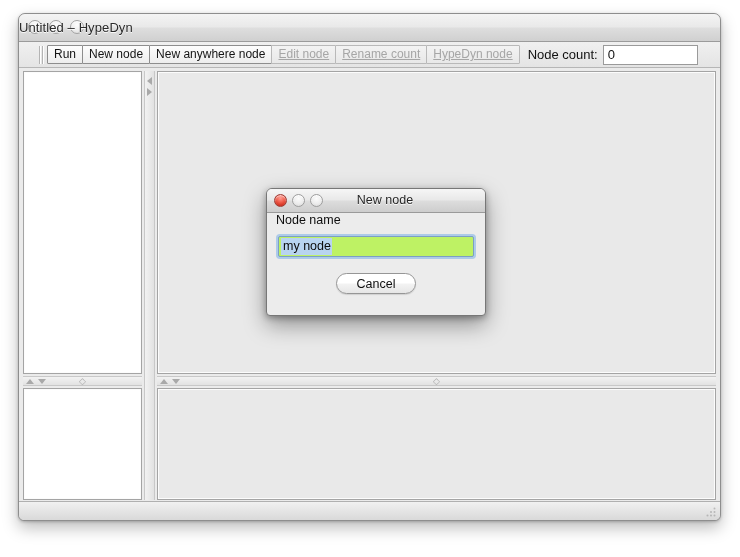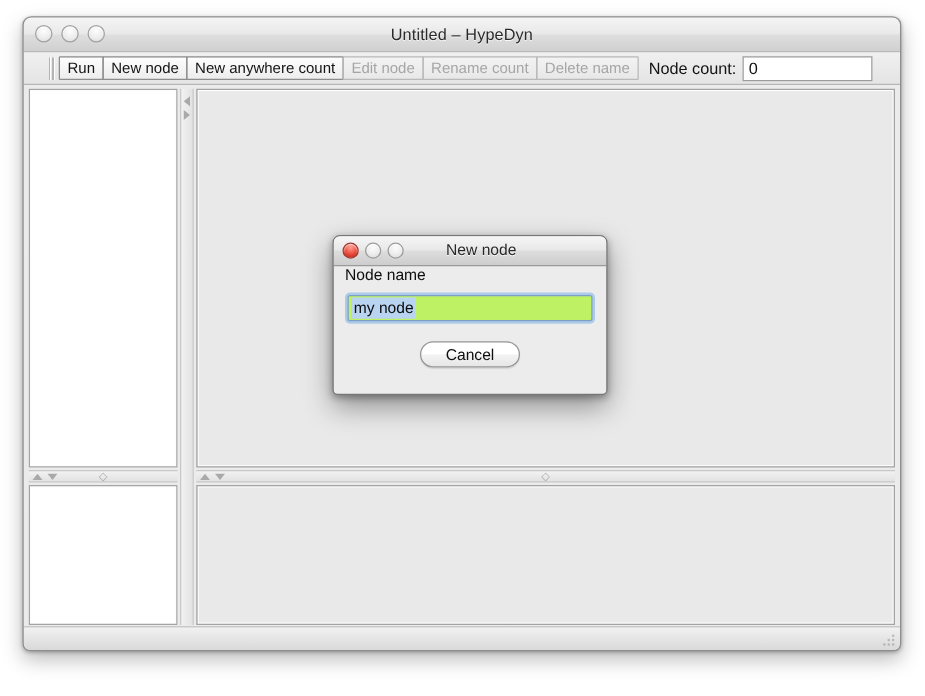--- a/index.html
+++ b/index.html
@@ -49,21 +49,21 @@
     border-radius: 50%;
     border: 1px solid #a2a2a2;
     background: radial-gradient(circle at 50% 32%, #fdfdfd 0%, #ededed 55%, #d8d8d8 100%);
     box-shadow: inset 0 1px 1px rgba(255,255,255,0.9);
     box-sizing: border-box;
   }
   #window-title {
     position: absolute;
     left: 0; right: 0; top: 0;
     line-height: 27px;
-    text-align: center;
+    text-align: left;
     font-size: 13px;
     color: #2a2a2a;
     text-shadow: 0 1px 0 rgba(255,255,255,0.85);
     letter-spacing: 0.1px;
   }
 
   
   #toolbar {
     position: relative;
     height: 26px;
@@ -93,20 +93,21 @@
     border-radius: 1px;
     margin-right: -1px;
     box-sizing: border-box;
     white-space: nowrap;
     cursor: default;
   }
   .tb-btn.disabled {
     color: #a6a6a6;
     border-color: #b9b9b9;
     background: linear-gradient(to bottom, #f3f3f3, #e8e8e8);
+    text-decoration: underline;
   }
   #node-count-label {
     font-size: 13px;
     color: #121212;
     margin-left: 9px;
     margin-right: 5px;
     white-space: nowrap;
   }
   #node-count-field {
     flex: 1;
@@ -346,24 +347,24 @@
       <div class="tl"></div>
       <div class="tl"></div>
     </div>
     <div id="window-title">Untitled – HypeDyn</div>
   </div>
 
   <div id="toolbar">
     <div class="tb-grip"></div>
     <div class="tb-btn">Run</div>
     <div class="tb-btn">New node</div>
-    <div class="tb-btn">New anywhere count</div>
+    <div class="tb-btn">New anywhere node</div>
     <div class="tb-btn disabled">Edit node</div>
     <div class="tb-btn disabled">Rename count</div>
-    <div class="tb-btn disabled">Delete name</div>
+    <div class="tb-btn disabled">HypeDyn node</div>
     <div id="node-count-label">Node count:</div>
     <div id="node-count-field">0</div>
   </div>
 
   <div id="window-body">
 
     <div class="col" id="left-col">
       <div class="pane white" id="left-top"></div>
       <div class="hsplit">
         <div class="arr-up"></div>

